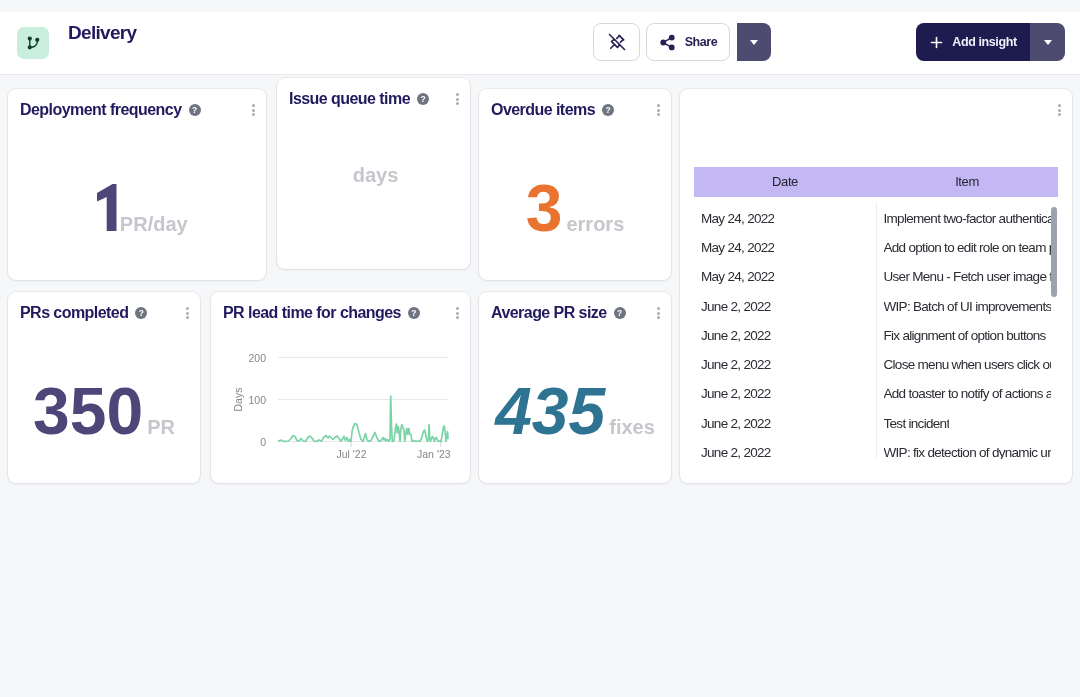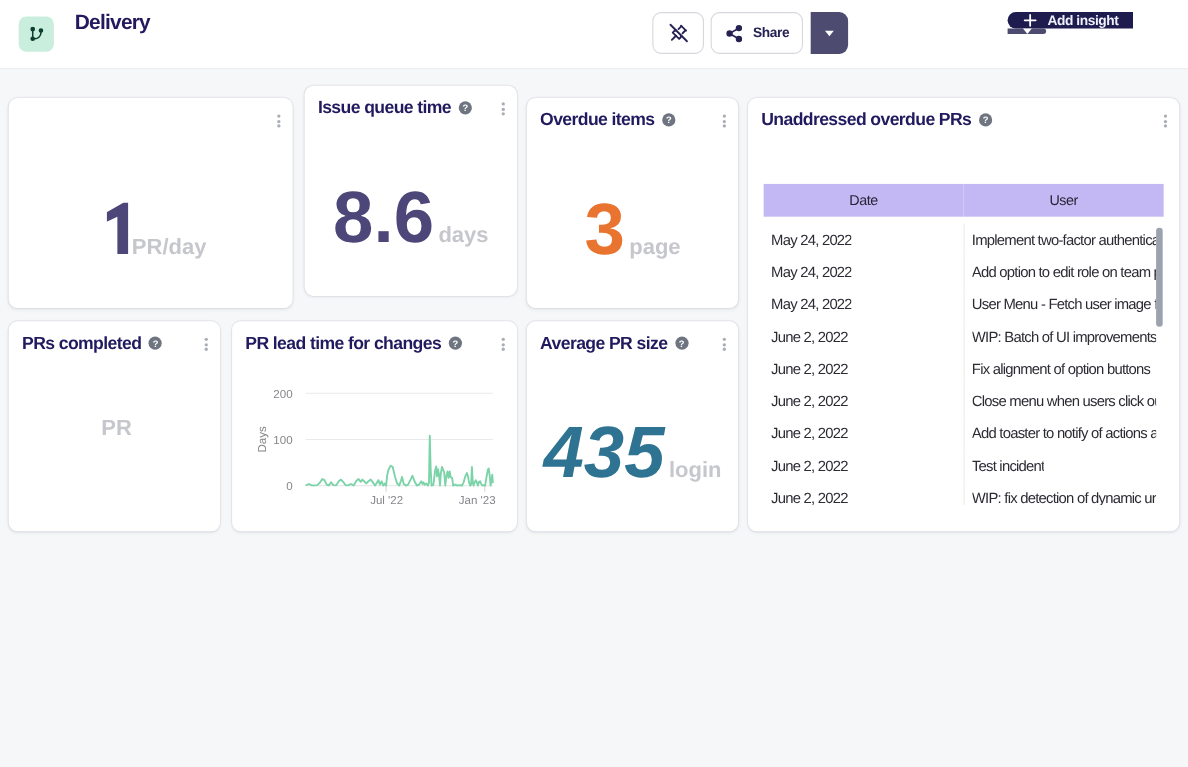--- a/index.html
+++ b/index.html
@@ -1,18 +1,18 @@
 <!DOCTYPE html>
 <html><head>
 <meta charset="utf-8">
 <style>
 * { margin:0; padding:0; box-sizing:border-box; }
 html,body { width:1080px; height:697px; overflow:hidden; }
 body { background:#f6f7f9; font-family:"Liberation Sans", sans-serif; position:relative; }
-.hdr { position:absolute; left:0; top:0; width:1080px; height:63px; background:#fff; border-bottom:1px solid #e9eaee; }
+.hdr { position:absolute; left:0; top:12px; width:1080px; height:63px; background:#fff; border-bottom:1px solid #e9eaee; }
 .appic { position:absolute; left:17px; top:15px; width:32px; height:32px; background:#c9eedd; border-radius:7px; display:flex; align-items:center; justify-content:center; }
 .h-title { position:absolute; left:68px; top:10px; font-size:19px; font-weight:bold; color:#23195e; letter-spacing:-0.7px; }
 .h-sub { position:absolute; left:68px; top:34px; font-size:13px; color:#6e7380; letter-spacing:-0.2px; }
 .btn { position:absolute; top:11px; height:38px; background:#fff; border:1px solid #d6d8dd; border-radius:8px; display:flex; align-items:center; justify-content:center; color:#262253; font-weight:bold; font-size:12.5px; letter-spacing:-0.4px; }
 .grpbtn { position:absolute; top:11px; height:38px; border-radius:8px; display:flex; }
 .grpmain { background:#1e1b4e; color:#eef0fb; font-weight:bold; font-size:12.5px; letter-spacing:-0.4px; display:flex; align-items:center; justify-content:center; border-radius:8px 0 0 8px; }
 .grpcaret { background:#4d4b70; border-radius:0 8px 8px 0; display:flex; align-items:center; justify-content:center; }
 .caret { width:0; height:0; border-left:4.5px solid transparent; border-right:4.5px solid transparent; border-top:5.5px solid #fff; }
 .card { position:absolute; background:#fff; border-radius:8px; box-shadow:0 0 0 1px rgba(35,35,60,0.055), 0 1px 3px rgba(35,35,60,0.07); }
 .ct { position:absolute; left:13px; top:101px; font-size:16px; font-weight:bold; color:#211a5e; letter-spacing:-0.55px; white-space:nowrap; }
@@ -60,84 +60,83 @@
       <line x1="8.6" y1="10.5" x2="15.4" y2="6.5"></line>
         <line x1="8.6" y1="13.5" x2="15.4" y2="17.5"></line>
     </svg>
     Share
   </div>
   <div class="grpbtn" style="left:737px; width:173px;">
     <div class="grpcaret" style="width:34px;">
         <span class="caret"></span>
       </div>
   </div>
-  <div class="grpbtn" style="left:916px; width:149px;flex-direction:column;">
+  <div class="grpbtn" style="left:916px; width:149px;">
     <div class="grpmain" style="width:114px;">
       <svg width="15" height="15" viewBox="0 0 24 24" fill="none" stroke="#fff" stroke-width="2.6" stroke-linecap="round" style="margin-right:8px;">
         <line x1="12" y1="4" x2="12" y2="20"></line>
           <line x1="4" y1="12" x2="20" y2="12"></line>
       </svg>
       Add insight
     </div>
     <div class="grpcaret" style="width:35px;">
         <span class="caret"></span>
       </div>
   </div>
 </div>
 
 <div class="card" style="left:8px; top:89px; width:258px; height:191px;">
+  <div class="ct">Deployment frequency<span class="help">?</span></div>
   <div class="dots">
       <i></i>
       <i></i>
       <i></i>
     </div>
   <div class="metric" style="top:86px; padding-left:11px;">
       <svg width="20" height="47" viewBox="0 0 20 47" style="display:block; margin-top:9px;">
         <polygon points="19.5,0 19.5,47 9.7,47 9.7,13 0,17.5 0,9 15.5,0" fill="#4d4679"></polygon>
       </svg>
       <span class="unit" style="margin-left:2.5px;">PR/day</span>
     </div>
 </div>
 <div class="card" style="left:277px; top:78px; width:193px; height:191px;">
   <div class="ct">Issue queue time<span class="help">?</span></div>
   <div class="dots">
       <i></i>
       <i></i>
       <i></i>
     </div>
   <div class="metric" style="top:86px;">
-      <span class="num indigo">8.6</span>
       <span class="unit">days</span>
     </div>
 </div>
 <div class="card" style="left:479px; top:89px; width:192px; height:191px;">
   <div class="ct">Overdue items<span class="help">?</span></div>
   <div class="dots">
       <i></i>
       <i></i>
       <i></i>
     </div>
   <div class="metric" style="top:86px;">
       <span class="num orange">3</span>
-      <span class="unit">page</span>
+      <span class="unit">errors</span>
     </div>
 </div>
 <div class="card" style="left:680px; top:89px; width:392px; height:394px;">
-  <div class="ct">Unaddressed overdue PRs<span class="help">?</span></div>
   <div class="dots">
       <i></i>
       <i></i>
       <i></i>
     </div>
   <div id="tablewrap" style="position:absolute; left:14px; top:78px; width:364px; height:292px; overflow:hidden; font-size:13.5px; color:#2b2b33; letter-spacing:-0.7px;">
     <table style="border-collapse:collapse; width:364px; table-layout:fixed;">
       <thead>
           <tr style="background:#c3b8f3; height:30px;">
         <th style="width:182px; font-weight:normal; font-size:13px; color:#262335; letter-spacing:-0.4px; padding-bottom:2px;">Date</th>
-        <th style="width:182px; font-weight:normal; font-size:13px; color:#262335; letter-spacing:-0.4px; padding-bottom:2px;">User</th>
+        <th style="width:182px; font-weight:normal; font-size:13px; color:#262335; letter-spacing:-0.4px; padding-bottom:2px;">Item</th>
       </tr>
         </thead>
       <tbody>
 <tr style="height:6px;">
             <td colspan="2" style="padding:0;"></td>
           </tr>
       <tr style="height:29.3px;">
             <td class="td1"><span>May 24, 2022</span></td>
             <td class="td2"><span>Implement two-factor authentication</span></td>
           </tr>
@@ -181,20 +180,21 @@
 </div>
 
 <div class="card" style="left:8px; top:292px; width:192px; height:191px;">
   <div class="ct">PRs completed<span class="help">?</span></div>
   <div class="dots">
       <i></i>
       <i></i>
       <i></i>
     </div>
   <div class="metric" style="top:86px;">
+      <span class="num indigo">350</span>
       <span class="unit">PR</span>
     </div>
 </div>
 <div class="card" style="left:211px; top:292px; width:259px; height:191px;">
   <div class="ct">PR lead time for changes<span class="help">?</span></div>
   <div class="dots">
       <i></i>
       <i></i>
       <i></i>
     </div>
@@ -217,15 +217,15 @@
 </div>
 <div class="card" style="left:479px; top:292px; width:192px; height:191px;">
   <div class="ct">Average PR size<span class="help">?</span></div>
   <div class="dots">
       <i></i>
       <i></i>
       <i></i>
     </div>
   <div class="metric" style="top:86px;">
       <span class="num teal">435</span>
-      <span class="unit">login</span>
+      <span class="unit">fixes</span>
     </div>
 </div>
 
 </body></html>

